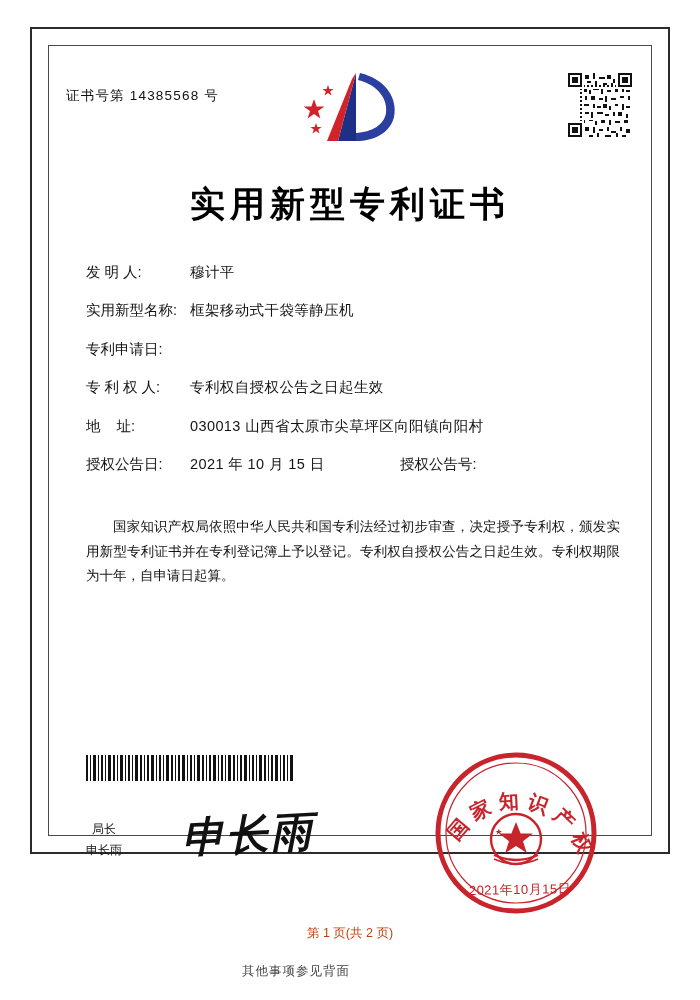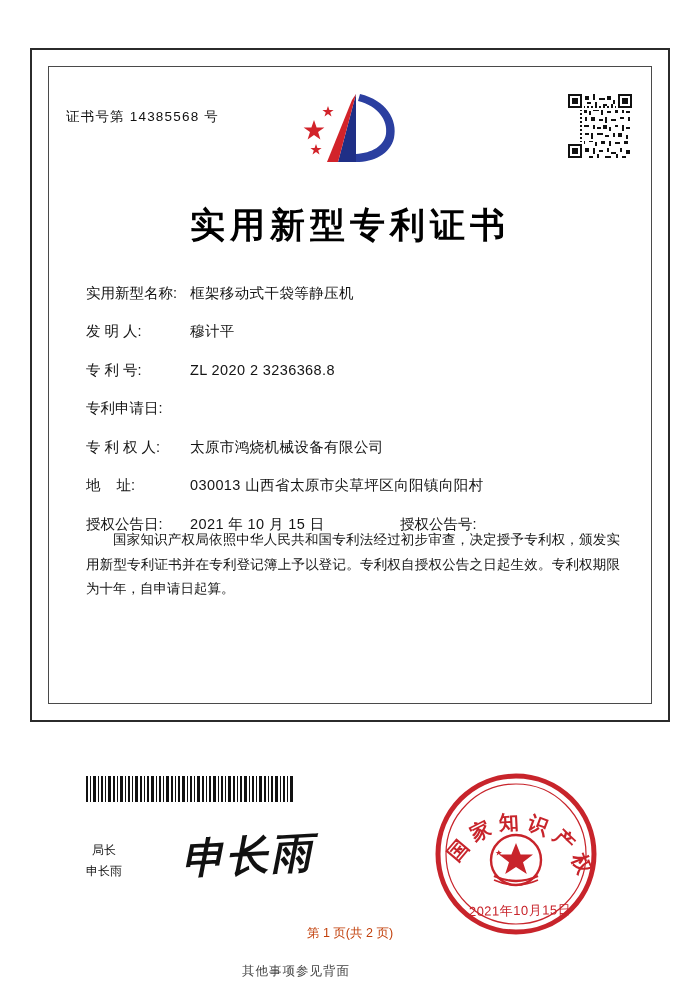--- a/index.html
+++ b/index.html
@@ -13,23 +13,23 @@
     font-family: "Liberation Sans", sans-serif;
     color: #1a1a1a;
     position: relative;
     overflow: hidden;
   }
 
   
   .certificate {
     position: absolute;
     left: 30px;
-    top: 48px;
+    top: 27px;
     width: 640px;
-    height: 674px;
+    height: 827px;
     border: 2px solid #2b2b2b;
     box-sizing: border-box;
   }
   .certificate-inner {
     position: absolute;
     left: 16px;
     top: 16px;
     right: 16px;
     bottom: 16px;
     border: 1px solid #4a4a4a;
@@ -130,21 +130,21 @@
     position: absolute;
     left: 54px;
     top: 470px;
     width: 534px;
     font-size: 13.5px;
     line-height: 1.82;
     color: #141414;
     text-align: justify;
   }
   .body-text p {
-    margin: 8px 0 2px 0;
+    margin: 16px 0 2px 0;
     text-indent: 27px;
   }
 
   
   .barcode {
     position: absolute;
     left: 54px;
     top: 726px;
     width: 210px;
     height: 26px;
@@ -343,37 +343,33 @@
           <rect x="28" y="32" width="2" height="1"></rect>
         </g>
       </svg>
     </div>
   </div>
 
   <div class="main-title">实用新型专利证书</div>
 
   <div class="fields">
     <div class="field-row">
+      <div class="field-label">发 明 人:</div>
+      <div class="field-value">穆计平</div>
+    </div>
+    <div class="field-row">
       <div class="field-label">实用新型名称:</div>
       <div class="field-value">框架移动式干袋等静压机</div>
     </div>
     <div class="field-row">
-      <div class="field-label">发 明 人:</div>
-      <div class="field-value">穆计平</div>
-    </div>
-    <div class="field-row">
-      <div class="field-label">专 利 号:</div>
-      <div class="field-value">ZL 2020 2 3236368.8</div>
-    </div>
-    <div class="field-row">
       <div class="field-label">专利申请日:</div>
     </div>
     <div class="field-row">
       <div class="field-label">专 利 权 人:</div>
-      <div class="field-value">太原市鸿烧机械设备有限公司</div>
+      <div class="field-value">专利权自授权公告之日起生效</div>
     </div>
     <div class="field-row">
       <div class="field-label">地    址:</div>
       <div class="field-value">030013  山西省太原市尖草坪区向阳镇向阳村</div>
     </div>
     <div class="field-row two-col">
       <div class="field-label">授权公告日:</div>
       <div class="field-value col-a">2021 年 10 月 15 日</div>
       <div class="label-b">授权公告号:</div>
     </div>

